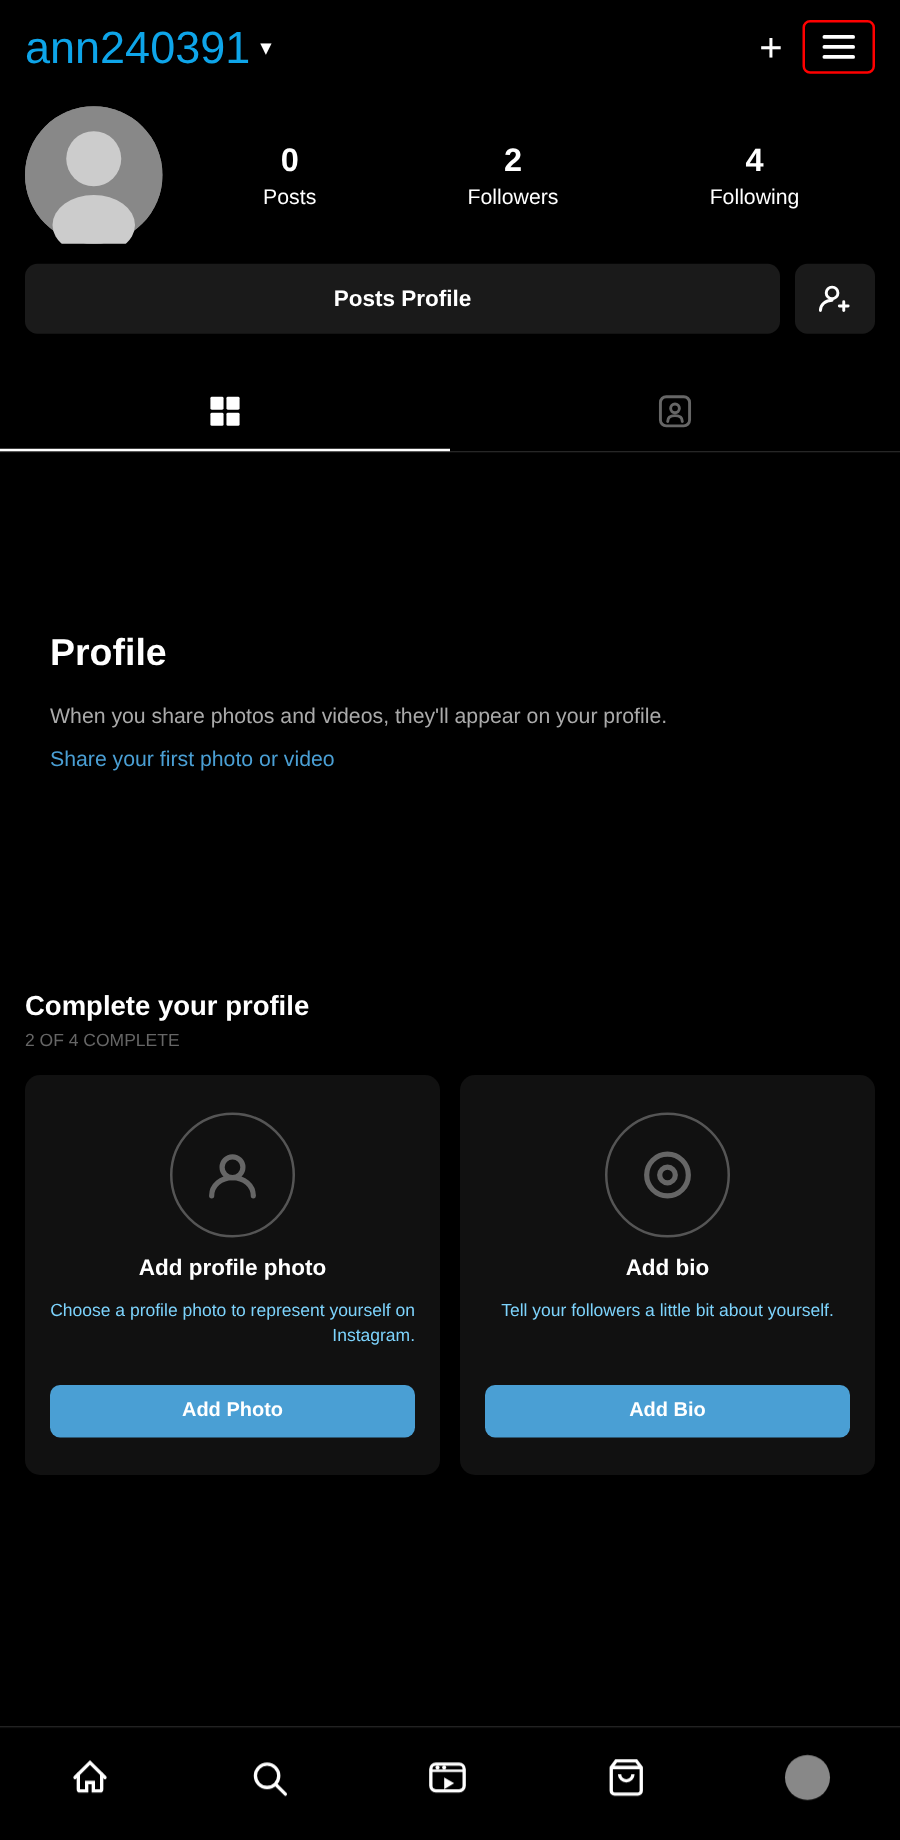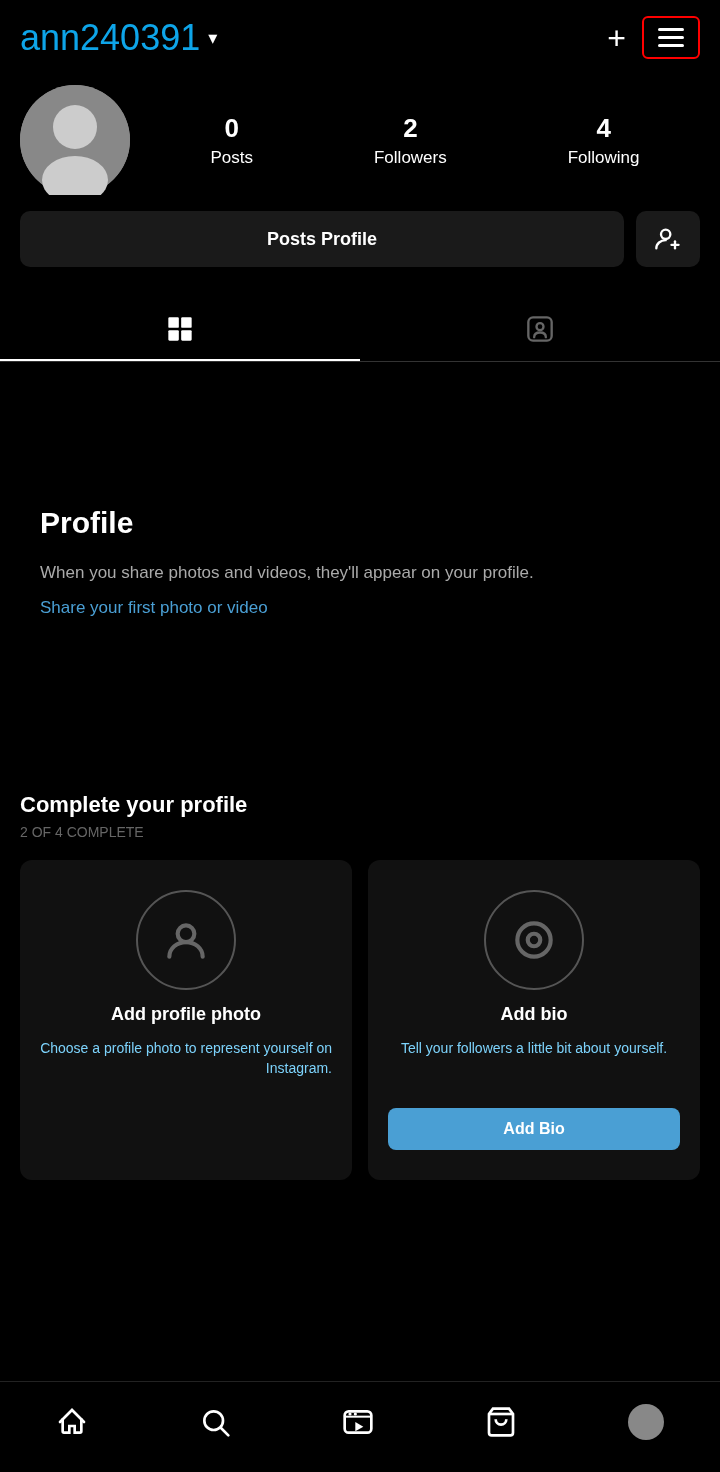--- a/index.html
+++ b/index.html
@@ -402,20 +402,21 @@
 
     <div class="profile-card">
       <div class="card-icon-circle">
         <svg width="50" height="50" viewBox="0 0 24 24">
           <circle cx="12" cy="9" r="4" stroke="#666" stroke-width="2" fill="none"></circle>
           <path d="M4 20c0-4 3.58-7 8-7s8 3 8 7" stroke="#666" stroke-width="2" fill="none" stroke-linecap="round"></path>
         </svg>
       </div>
       <div class="card-title">Add profile photo</div>
       <div class="card-desc">Choose a profile photo to represent yourself on Instagram.</div>
+      <button class="card-btn">Add Photo</button>
     </div>
 
     <div class="profile-card">
       <div class="card-icon-circle">
         <svg width="50" height="50" viewBox="0 0 24 24">
           <circle cx="12" cy="12" r="8" stroke="#666" stroke-width="2" fill="none"></circle>
           <circle cx="12" cy="12" r="3" stroke="#666" stroke-width="2" fill="none"></circle>
         </svg>
       </div>
       <div class="card-title">Add bio</div>

